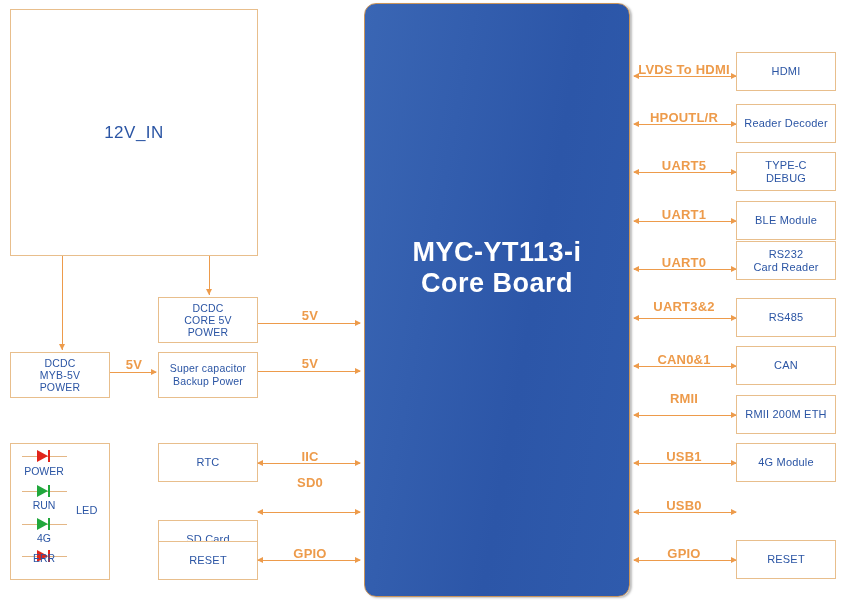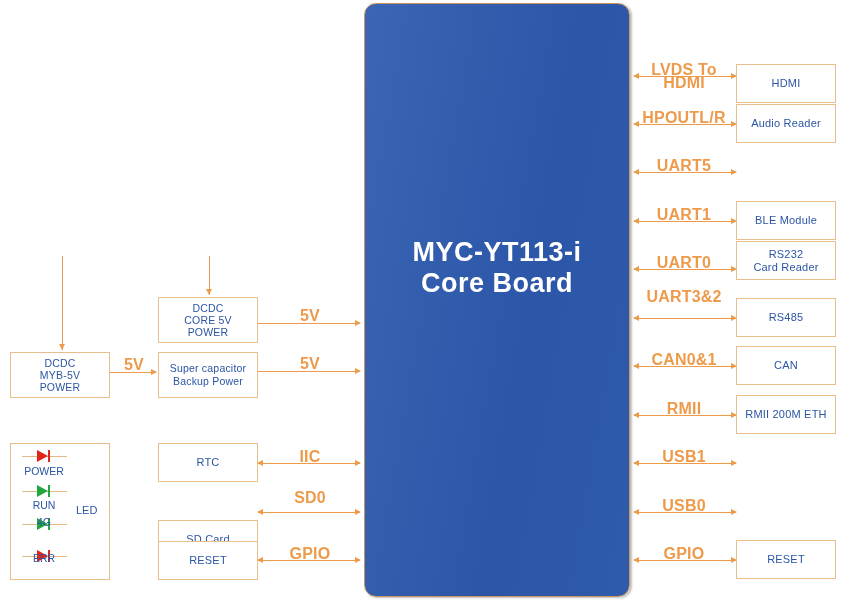--- a/index.html
+++ b/index.html
@@ -24,21 +24,21 @@
   }
   .mtext{
     color:var(--blue-text);font-size:11px;line-height:13px;font-weight:500;
     white-space:pre-line;letter-spacing:.2px;
   }
   .bigtext{font-size:17px;font-weight:500;letter-spacing:.5px;color:var(--blue-text);}
   .rbox{left:736px;width:98px;height:37px;}
   .lbox{left:158px;width:98px;height:37px;}
   
   .olabel{
-    position:absolute;color:var(--orange);font-size:16px;line-height:13px;
+    position:absolute;color:var(--orange);font-size:13px;line-height:13px;
     font-weight:600;text-align:center;letter-spacing:.2px;
   }
   .rlab{left:636px;width:96px;}
   .llab{left:266px;width:88px;}
   
   .harrow{position:absolute;height:0;border-top:1px solid var(--orange);}
   .h-l{position:absolute;left:-1px;top:-4px;width:0;height:0;
        border:3.5px solid transparent;border-left:0;border-right:6px solid var(--orange);}
   .h-r{position:absolute;right:-1px;top:-4px;width:0;height:0;
        border:3.5px solid transparent;border-right:0;border-left:6px solid var(--orange);}
@@ -67,20 +67,23 @@
   .dbar{position:absolute;left:26px;top:0;width:2px;height:12px;background:#E1251B;}
   .dlabel{position:absolute;left:14px;width:60px;text-align:center;color:var(--blue-text);
           font-size:10.5px;font-weight:500;}
   .ledtag{position:absolute;left:76px;top:504px;color:var(--blue-text);font-size:11px;font-weight:500;}
 </style>
 </head>
 <body>
 
 <div class="canvas">
 
+  <div class="mbox" style="left:10px;top:9px;width:246px;height:245px">
+    <span class="mtext bigtext">12V_IN</span>
+  </div>
 
   <div class="varrow" style="left:62px;top:256px;height:94px">
       <span class="h-d"></span>
     </div>
   <div class="varrow" style="left:209px;top:256px;height:39px">
       <span class="h-d"></span>
     </div>
 
   <div class="mbox" style="left:158px;top:297px;width:98px;height:44px">
     <span class="mtext" style="font-size:10.5px;line-height:12px">DCDC
@@ -129,42 +132,42 @@
     <span class="dtri" style="border-left-color: rgb(33, 167, 60);"></span>
     <span class="dbar" style="background-color: rgb(33, 167, 60);"></span>
   </div>
   <span class="dlabel" style="top:499px">RUN</span>
 
   <div class="diode" style="top:518px">
     <span class="dline"></span>
     <span class="dtri" style="border-left-color: rgb(33, 167, 60);"></span>
     <span class="dbar" style="background-color: rgb(33, 167, 60);"></span>
   </div>
-  <span class="dlabel" style="top:516px">4G</span>
+  <span class="dlabel" style="top:532px">4G</span>
 
   <div class="diode" style="top:550px">
     <span class="dline"></span>
     <span class="dtri" style="border-left-color: rgb(225, 37, 27);"></span>
     <span class="dbar" style="background-color: rgb(225, 37, 27);"></span>
   </div>
   <span class="dlabel" style="top:552px">ERR</span>
 
   <div class="mbox lbox" style="top:443px">
     <span class="mtext">RTC</span>
   </div>
   <div class="olabel llab" style="top:450px">IIC</div>
   <div class="harrow" style="left:258px;top:463px;width:102px">
       <span class="h-l"></span>
       <span class="h-r"></span>
     </div>
 
   <div class="mbox lbox" style="top:520px">
     <span class="mtext">SD Card</span>
   </div>
-  <div class="olabel llab" style="top:491px">SD0</div>
+  <div class="olabel llab" style="top:476px">SD0</div>
   <div class="harrow" style="left:258px;top:512px;width:102px">
       <span class="h-l"></span>
       <span class="h-r"></span>
     </div>
 
   <div class="mbox lbox" style="top:541px">
     <span class="mtext">RESET</span>
   </div>
   <div class="olabel llab" style="top:547px">GPIO</div>
   <div class="harrow" style="left:258px;top:560px;width:102px">
@@ -174,37 +177,41 @@
 
   <div class="board"></div>
   <div class="board-title">MYC-YT113-i
 Core Board</div>
 
   <div class="olabel rlab" style="top:63px">LVDS To HDMI</div>
   <div class="harrow" style="left:634px;top:76px;width:102px">
       <span class="h-l"></span>
       <span class="h-r"></span>
     </div>
-  <div class="mbox rbox" style="top:64px">
+  <div class="mbox rbox" style="top:52px">
       <span class="mtext">HDMI</span>
     </div>
 
   <div class="olabel rlab" style="top:111px">HPOUTL/R</div>
   <div class="harrow" style="left:634px;top:124px;width:102px">
       <span class="h-l"></span>
       <span class="h-r"></span>
     </div>
   <div class="mbox rbox" style="top:104px">
-      <span class="mtext">Audio Reader</span>
+      <span class="mtext">Reader Decoder</span>
     </div>
 
   <div class="olabel rlab" style="top:159px">UART5</div>
   <div class="harrow" style="left:634px;top:172px;width:102px">
       <span class="h-l"></span>
       <span class="h-r"></span>
+    </div>
+  <div class="mbox rbox" style="top:152px">
+      <span class="mtext">TYPE-C
+DEBUG</span>
     </div>
 
   <div class="olabel rlab" style="top:208px">UART1</div>
   <div class="harrow" style="left:634px;top:221px;width:102px">
       <span class="h-l"></span>
       <span class="h-r"></span>
     </div>
   <div class="mbox rbox" style="top:201px">
       <span class="mtext">BLE Module</span>
     </div>
@@ -212,52 +219,55 @@
   <div class="olabel rlab" style="top:256px">UART0</div>
   <div class="harrow" style="left:634px;top:269px;width:102px">
       <span class="h-l"></span>
       <span class="h-r"></span>
     </div>
   <div class="mbox rbox" style="top:241px">
       <span class="mtext">RS232
 Card Reader</span>
     </div>
 
-  <div class="olabel rlab" style="top:290px">UART3&amp;2</div>
+  <div class="olabel rlab" style="top:300px">UART3&amp;2</div>
   <div class="harrow" style="left:634px;top:318px;width:102px">
       <span class="h-l"></span>
       <span class="h-r"></span>
     </div>
   <div class="mbox rbox" style="top:298px">
       <span class="mtext">RS485</span>
     </div>
 
   <div class="olabel rlab" style="top:353px">CAN0&amp;1</div>
   <div class="harrow" style="left:634px;top:366px;width:102px">
       <span class="h-l"></span>
       <span class="h-r"></span>
     </div>
   <div class="mbox rbox" style="top:346px">
       <span class="mtext">CAN</span>
     </div>
 
-  <div class="olabel rlab" style="top:402px">RMII</div>
+  <div class="olabel rlab" style="top:392px">RMII</div>
   <div class="harrow" style="left:634px;top:415px;width:102px">
       <span class="h-l"></span>
       <span class="h-r"></span>
     </div>
   <div class="mbox rbox" style="top:395px">
       <span class="mtext">RMII 200M ETH</span>
     </div>
 
   <div class="olabel rlab" style="top:450px">USB1</div>
   <div class="harrow" style="left:634px;top:463px;width:102px">
       <span class="h-l"></span>
       <span class="h-r"></span>
     </div>
+  <div class="mbox rbox" style="top:443px">
+      <span class="mtext">4G Module</span>
+    </div>
 
   <div class="olabel rlab" style="top:499px">USB0</div>
   <div class="harrow" style="left:634px;top:512px;width:102px">
       <span class="h-l"></span>
       <span class="h-r"></span>
     </div>
 
   <div class="olabel rlab" style="top:547px">GPIO</div>
   <div class="harrow" style="left:634px;top:560px;width:102px">
       <span class="h-l"></span>

